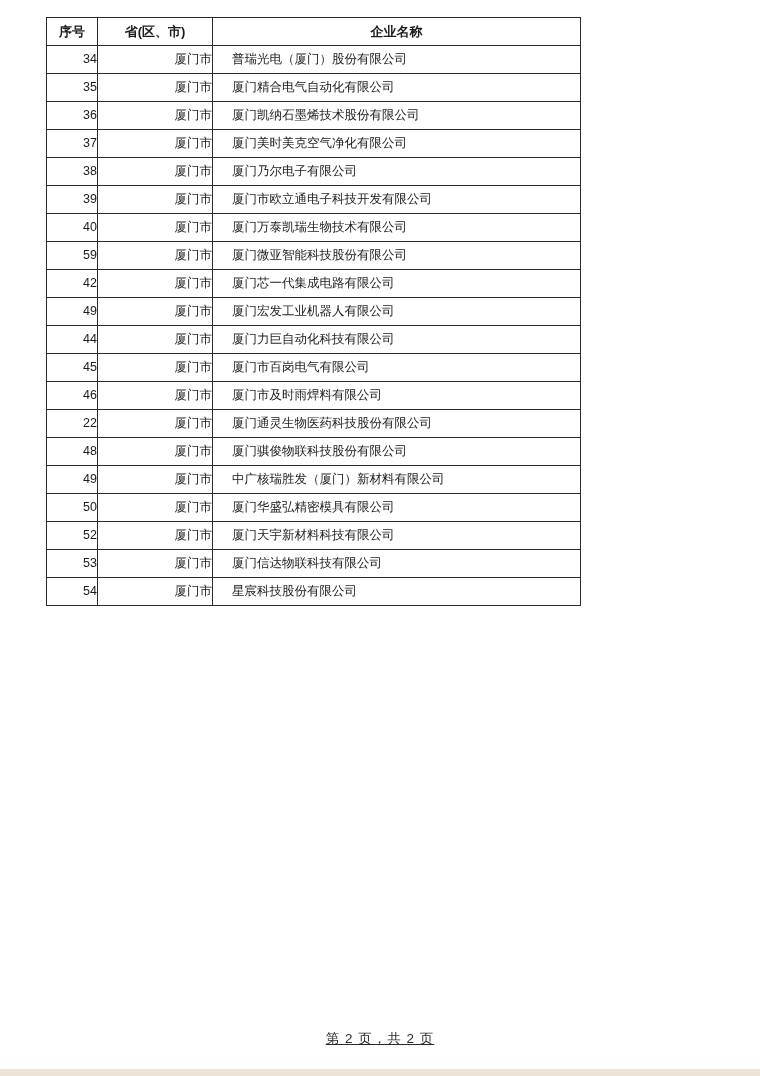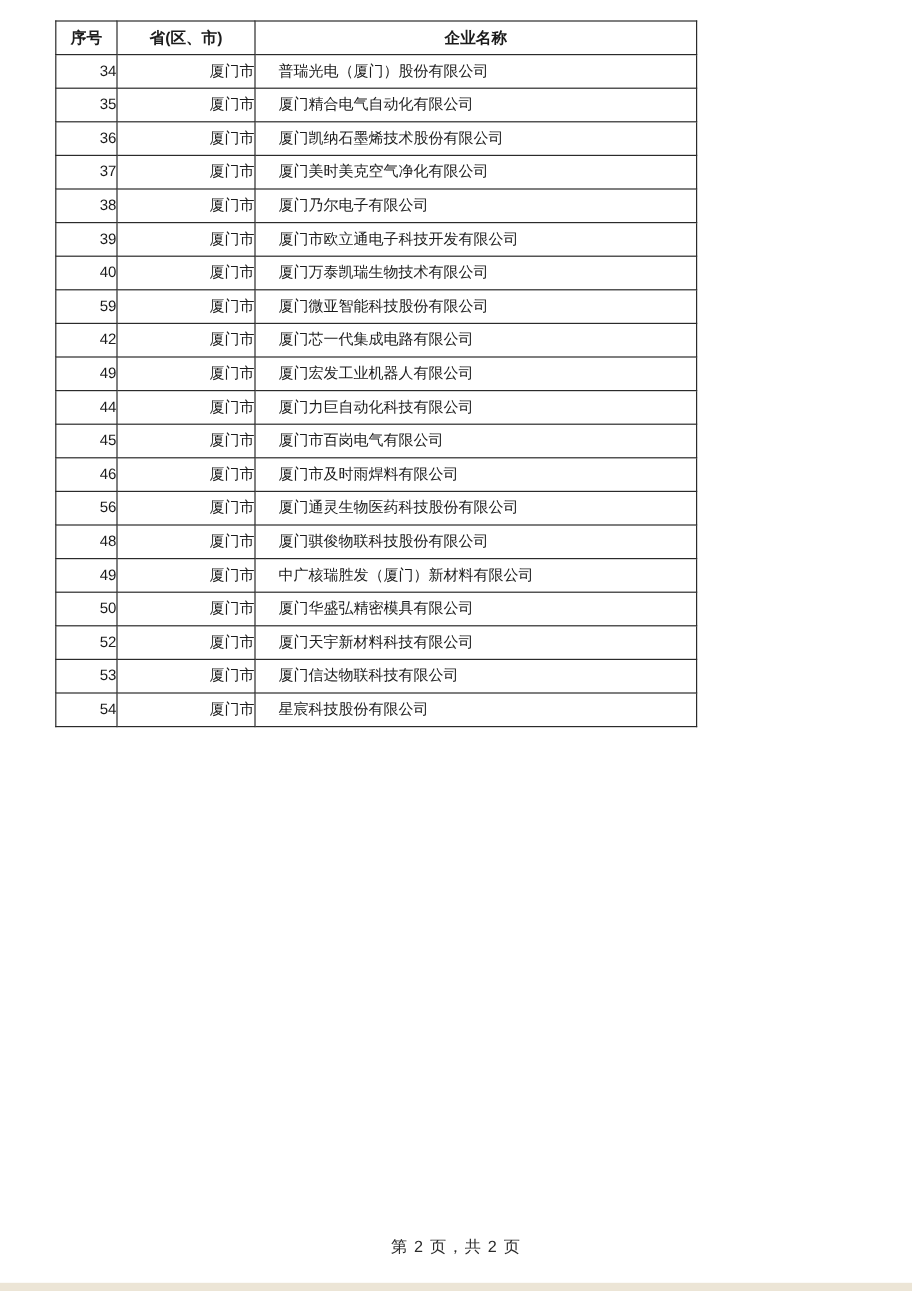--- a/index.html
+++ b/index.html
@@ -52,20 +52,21 @@
   }
   .page-footer {
     position: absolute;
     top: 1030px;
     left: 0;
     width: 100%;
     text-align: center;
     font-size: 13.5px;
     color: #2a2a2a;
     letter-spacing: 1px;
+    text-decoration: underline;
   }
   .bottom-strip {
     position: absolute;
     left: 0;
     bottom: 0;
     width: 100%;
     height: 7px;
     background: #ece5d6;
   }
 </style>
@@ -145,21 +146,21 @@
         <td>45</td>
         <td>厦门市</td>
         <td>厦门市百岗电气有限公司</td>
       </tr>
       <tr>
         <td>46</td>
         <td>厦门市</td>
         <td>厦门市及时雨焊料有限公司</td>
       </tr>
       <tr>
-        <td>56</td>
+        <td>22</td>
         <td>厦门市</td>
         <td>厦门通灵生物医药科技股份有限公司</td>
       </tr>
       <tr>
         <td>48</td>
         <td>厦门市</td>
         <td>厦门骐俊物联科技股份有限公司</td>
       </tr>
       <tr>
         <td>49</td>

